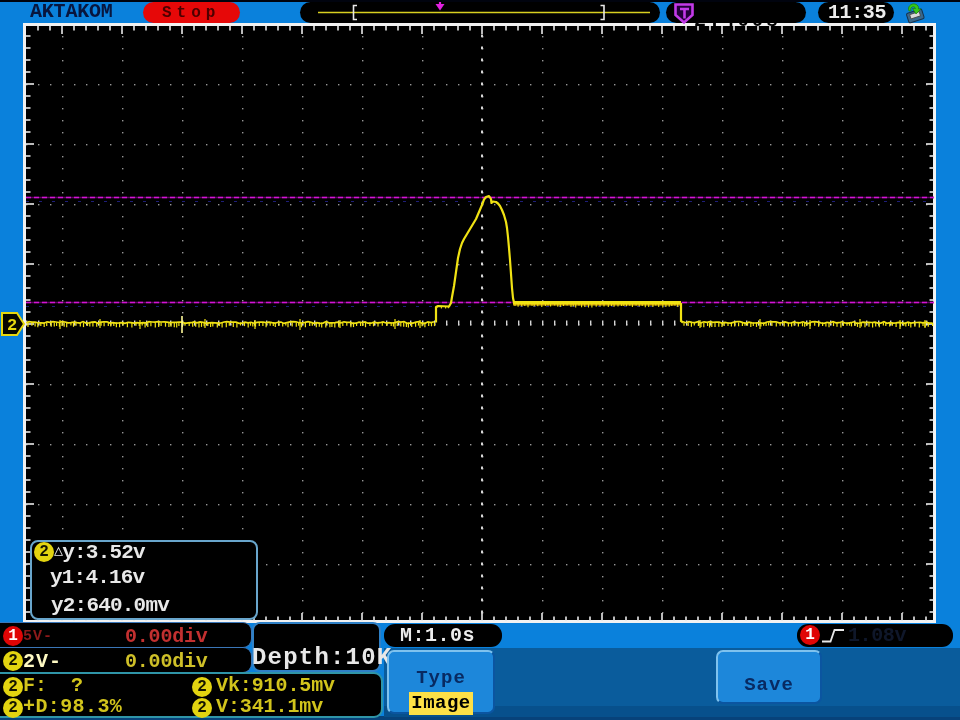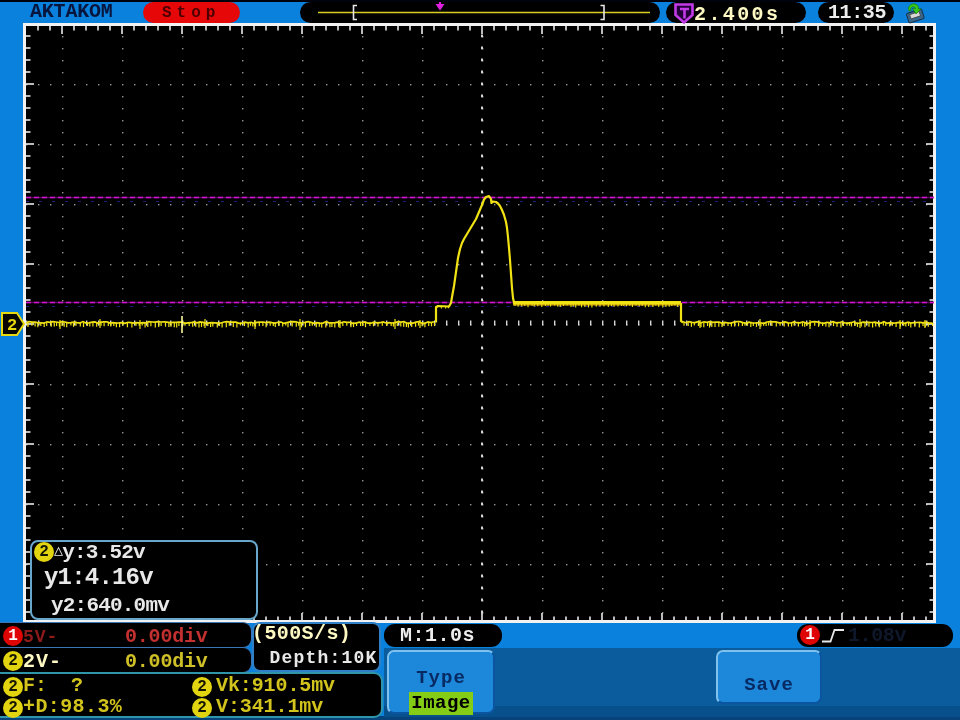--- a/index.html
+++ b/index.html
@@ -2002,55 +2002,55 @@
   <path d="M600.5 5.5 h3.5 v14 h-3.5" fill="none" stroke="#e8e8e8" stroke-width="1.6"></path>
   <polygon points="435.5,4 444.5,4 440,10.5" fill="#e020e0"></polygon>
   <rect x="438.9" y="2" width="2.2" height="5" fill="#e020e0"></rect>
 </svg>
 
 <div class="pill" style="left:666px;top:2px;width:140px;height:21px"></div>
 <svg class="abs" width="26" height="26" viewBox="0 0 26 26" style="left:672px;top:1px">
   <path d="M3.5 3.5 h17 v10.5 l-8.5 7.5 -8.5 -7.5 z" fill="#24003a" stroke="#c33ae8" stroke-width="2.6"></path>
   <path d="M8 8 h9 M12.5 8 v9.5" stroke="#c33ae8" stroke-width="2.6"></path>
 </svg>
-<div class="t" style="left:694px;top:3px;color:#fef9c3;font-size:20px;line-height:24px;letter-spacing:2.4px">2.400s</div>
+<div class="t" style="left:694px;top:9px;color:#000000;font-size:20px;line-height:24px;letter-spacing:2.4px">2.400s</div>
 
 <div class="pill" style="left:818px;top:2px;width:76px;height:21px"></div>
 <div class="t" style="left:828px;top:1px;color:#ececec;font-size:20px;line-height:24px;letter-spacing:-0.4px">11:35</div>
 
 <svg class="abs" width="24" height="24" viewBox="0 0 24 24" style="left:903px;top:1px">
   <g transform="rotate(-18 12 14)">
     <rect x="4" y="10" width="16" height="10" rx="1.5" fill="#39688c" stroke="#16304a" stroke-width="1"></rect>
     <rect x="7" y="12" width="10" height="4.5" fill="#d8d8d8" stroke="#444" stroke-width="0.8"></rect>
   </g>
   <path d="M6 10 C4 6 8 2 12 3 C15 3.8 16 6 15.5 8 L18 8 L13 13 L9.5 7.5 L12.5 7.5 C12.2 5.8 10 5 8.5 6.5 C7.6 7.4 7.6 8.6 8.2 9.8 Z" fill="#35c818" stroke="#1a7a08" stroke-width="0.7"></path>
 </svg>
 
 <div class="abs" style="left:30px;top:540px;width:228px;height:80px;background:#000;
      border:2px solid #69a6cc;border-radius:8px;box-sizing:border-box"></div>
 <div class="circ c2" style="left:34px;top:542px">2</div>
 <div class="t" style="left:54px;top:541px;color:#e8e8e8;font-size:21px;line-height:21px;letter-spacing:-0.8px"><span style="font-size:15px;vertical-align:2.5px">△</span>y:3.52v</div>
-<div class="t" style="left:44px;top:567px;color:#e8e8e8;font-size:24px;line-height:21px;letter-spacing:-0.8px">y1:4.16v</div>
+<div class="t" style="left:50px;top:567px;color:#e8e8e8;font-size:21px;line-height:21px;letter-spacing:-0.8px">y1:4.16v</div>
 <div class="t" style="left:51px;top:595px;color:#e8e8e8;font-size:21px;line-height:21px;letter-spacing:-0.8px">y2:640.0mv</div>
 
 <div class="abs" style="left:0;top:622px;width:252px;height:26px;background:#000;
      border:1px solid #3a76b8;border-left:none;border-radius:0 9px 9px 0;box-sizing:border-box"></div>
 <div class="abs" style="left:0;top:647px;width:252px;height:26px;background:#000;
      border:1px solid #3a76b8;border-left:none;border-radius:0 9px 9px 0;box-sizing:border-box"></div>
 <div class="circ c1" style="left:3px;top:626px">1</div>
-<div class="t" style="left:23px;top:627px;color:#8e1a1a;font-size:18px;line-height:20px;letter-spacing:1px">5V-</div>
+<div class="t" style="left:23px;top:627px;color:#8e1a1a;font-size:15px;line-height:20px;letter-spacing:1px">5V-</div>
 <div class="t" style="left:125px;top:627px;color:#c23030;font-size:20px;line-height:20px;letter-spacing:-0.2px">0.00div</div>
 <div class="circ c2" style="left:3px;top:651px">2</div>
 <div class="t" style="left:23px;top:652px;color:#fef9c3;font-size:20px;line-height:20px;letter-spacing:1px">2V-</div>
 <div class="t" style="left:125px;top:652px;color:#cfc028;font-size:20px;line-height:20px;letter-spacing:-0.2px">0.00div</div>
 
 <div class="abs" style="left:252px;top:622px;width:129px;height:50px;background:#000;
      border:2px solid #2f80c6;border-radius:8px;box-sizing:border-box"></div>
-<div class="t" style="left:252px;top:624px;width:110px;text-align:left;color:#fef9c3;font-size:20px;line-height:20px;letter-spacing:0.4px">(500S/s)</div>
-<div class="t" style="left:252px;top:648px;width:143px;text-align:center;color:#e8e8e8;font-size:18px;line-height:20px;letter-spacing:1.2px">Depth:10K</div>
+<div class="t" style="left:252px;top:624px;width:110px;text-align:left;color:#000000;font-size:20px;line-height:20px;letter-spacing:0.4px">(500S/s)</div>
+<div class="t" style="left:252px;top:648px;width:143px;text-align:left;color:#e8e8e8;font-size:24px;line-height:20px;letter-spacing:1.2px">Depth:10K</div>
 
 <div class="abs" style="left:0;top:672px;width:383px;height:46px;background:#000;
      border:2px solid #2f95a8;border-left:none;border-radius:0 9px 9px 0;box-sizing:border-box"></div>
 <div class="circ c2" style="left:3px;top:677px">2</div>
 <div class="t" style="left:23px;top:676px;color:#d2c41c;font-size:20px;line-height:20px">F:  ?</div>
 <div class="circ c2" style="left:192px;top:677px">2</div>
 <div class="t" style="left:216px;top:676px;color:#d2c41c;font-size:20px;line-height:20px;letter-spacing:-0.1px">Vk:910.5mv</div>
 <div class="circ c2" style="left:3px;top:698px">2</div>
 <div class="t" style="left:23px;top:697px;color:#d2c41c;font-size:20px;line-height:20px;letter-spacing:0.4px">+D:98.3%</div>
 <div class="circ c2" style="left:192px;top:698px">2</div>
@@ -2061,16 +2061,16 @@
 
 <div class="pill" style="left:797px;top:624px;width:156px;height:23px;border-radius:11px"></div>
 <div class="circ c1" style="left:800px;top:625px">1</div>
 <svg class="abs" width="30" height="23" viewBox="0 0 30 23" style="left:820px;top:624px">
   <polyline points="2,17.5 10.5,17.5 14.5,6 24,6" fill="none" stroke="#e8e8e8" stroke-width="1.8"></polyline>
 </svg>
 <div class="t" style="left:848px;top:625px;color:#0f172a;font-size:20px;line-height:21px;letter-spacing:-0.4px">1.08v</div>
 
 <div class="btn" style="left:387px;top:650px;width:108px;height:64px">
   <div style="margin-top:15px;letter-spacing:1px">Type</div>
-  <div style="margin:3px auto 0;width:64px;height:23px;line-height:23px;background:#84cc16;color:#000;letter-spacing:0.5px">Image</div>
+  <div style="margin:3px auto 0;width:64px;height:23px;line-height:23px;background:#fde047;color:#000;letter-spacing:0.5px">Image</div>
 </div>
 <div class="btn" style="left:716px;top:650px;width:106px;height:54px">
   <div style="margin-top:22px;letter-spacing:1px">Save</div>
 </div>
 </body></html>

